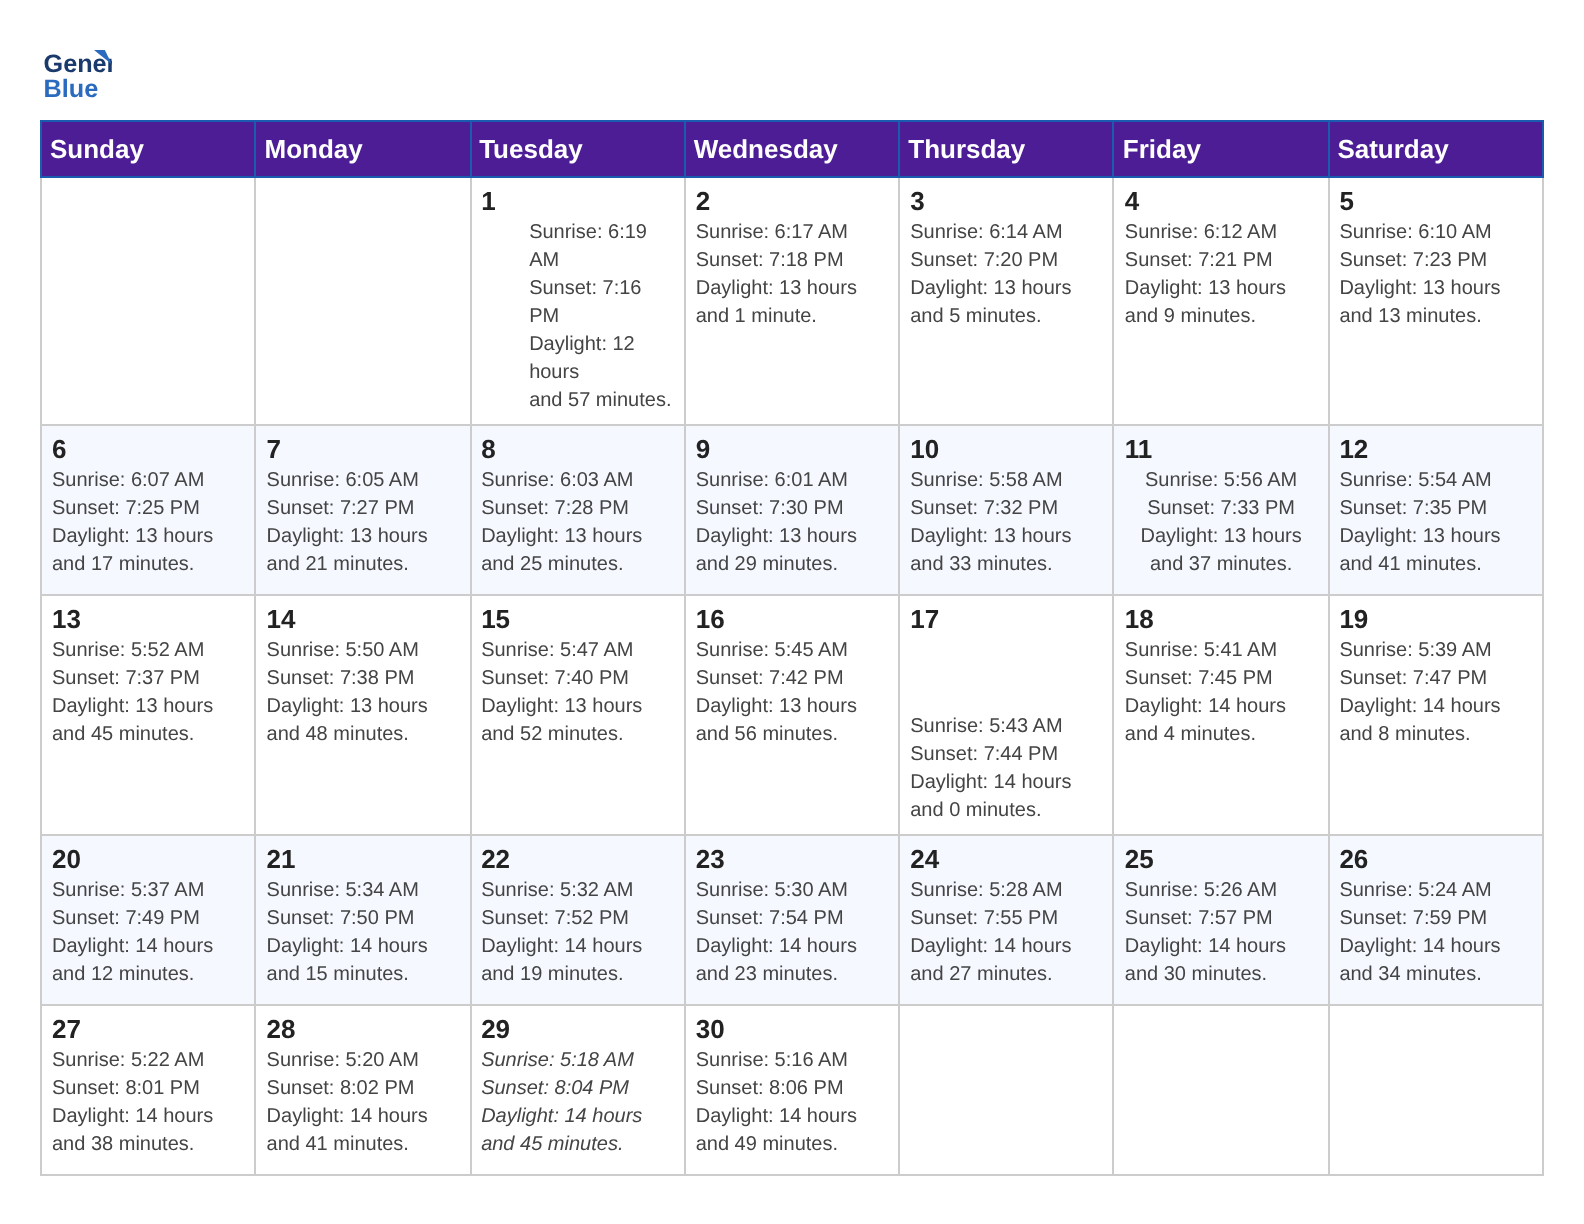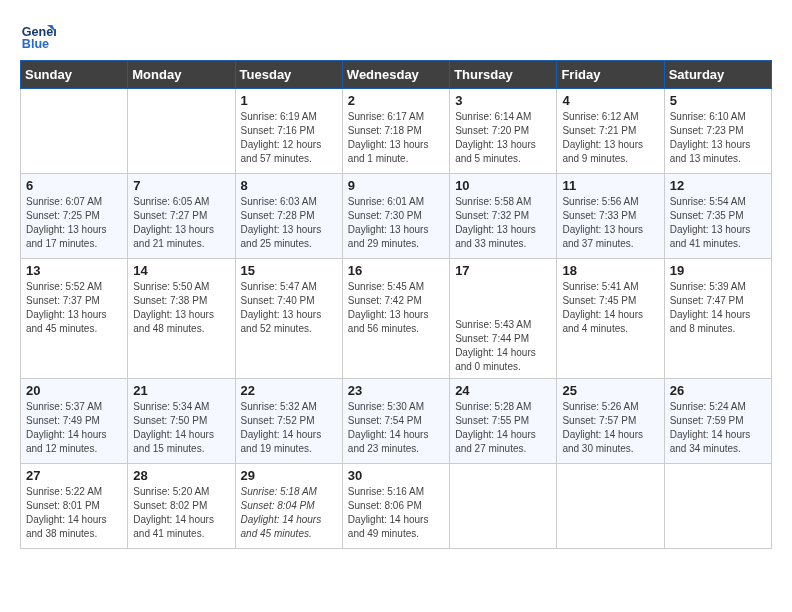--- a/index.html
+++ b/index.html
@@ -38,21 +38,21 @@
     .location {
       font-size: 15px;
       color: #444;
     }
     table {
       width: 100%;
       border-collapse: collapse;
       table-layout: fixed;
     }
     thead th {
-      background: #404040;
+      background: #4c1d95;
       color: #fff;
       font-size: 13px;
       font-weight: bold;
       padding: 6px 4px;
       text-align: left;
       border: 1px solid #1a5aaf;
     }
     tbody td {
       border: 1px solid #ccc;
       vertical-align: top;
@@ -105,21 +105,21 @@
         <th>Friday</th>
         <th>Saturday</th>
       </tr>
   </thead>
   <tbody id="calendar-body">
       <tr>
         <td class="empty"></td>
         <td class="empty"></td>
         <td>
           <span class="day-num">1</span>
-          <div class="day-info" style="white-space: pre-line;">Sunrise: 6:19 AM
+          <div class="day-info" style="white-space: pre-line; margin-left: 24px;">Sunrise: 6:19 AM
 Sunset: 7:16 PM
 Daylight: 12 hours
 and 57 minutes.</div>
         </td>
         <td>
           <span class="day-num">2</span>
           <div class="day-info" style="white-space: pre-line;">Sunrise: 6:17 AM
 Sunset: 7:18 PM
 Daylight: 13 hours
 and 1 minute.</div>
@@ -177,21 +177,21 @@
         </td>
         <td>
           <span class="day-num">10</span>
           <div class="day-info" style="white-space: pre-line;">Sunrise: 5:58 AM
 Sunset: 7:32 PM
 Daylight: 13 hours
 and 33 minutes.</div>
         </td>
         <td>
           <span class="day-num">11</span>
-          <div class="day-info" style="white-space: pre-line;">Sunrise: 5:56 AM
+          <div class="day-info" style="white-space: pre-line; text-align: center;">Sunrise: 5:56 AM
 Sunset: 7:33 PM
 Daylight: 13 hours
 and 37 minutes.</div>
         </td>
         <td>
           <span class="day-num">12</span>
           <div class="day-info" style="white-space: pre-line;">Sunrise: 5:54 AM
 Sunset: 7:35 PM
 Daylight: 13 hours
 and 41 minutes.</div>

